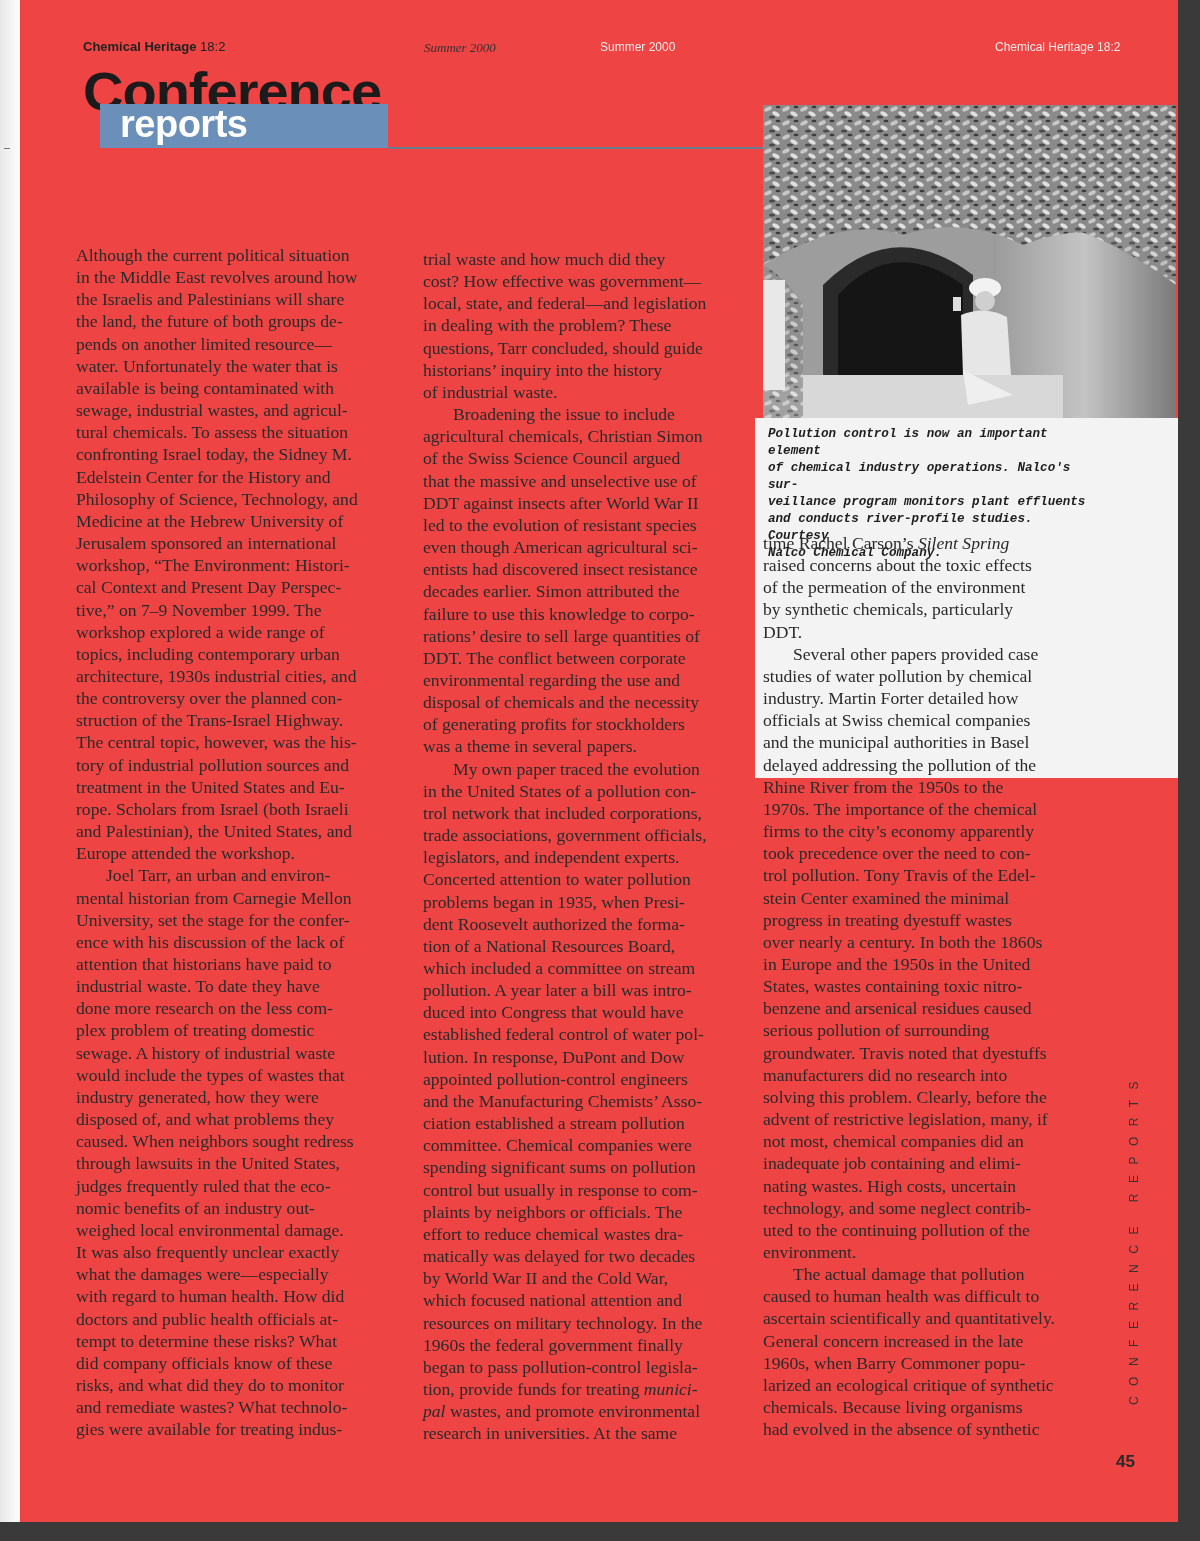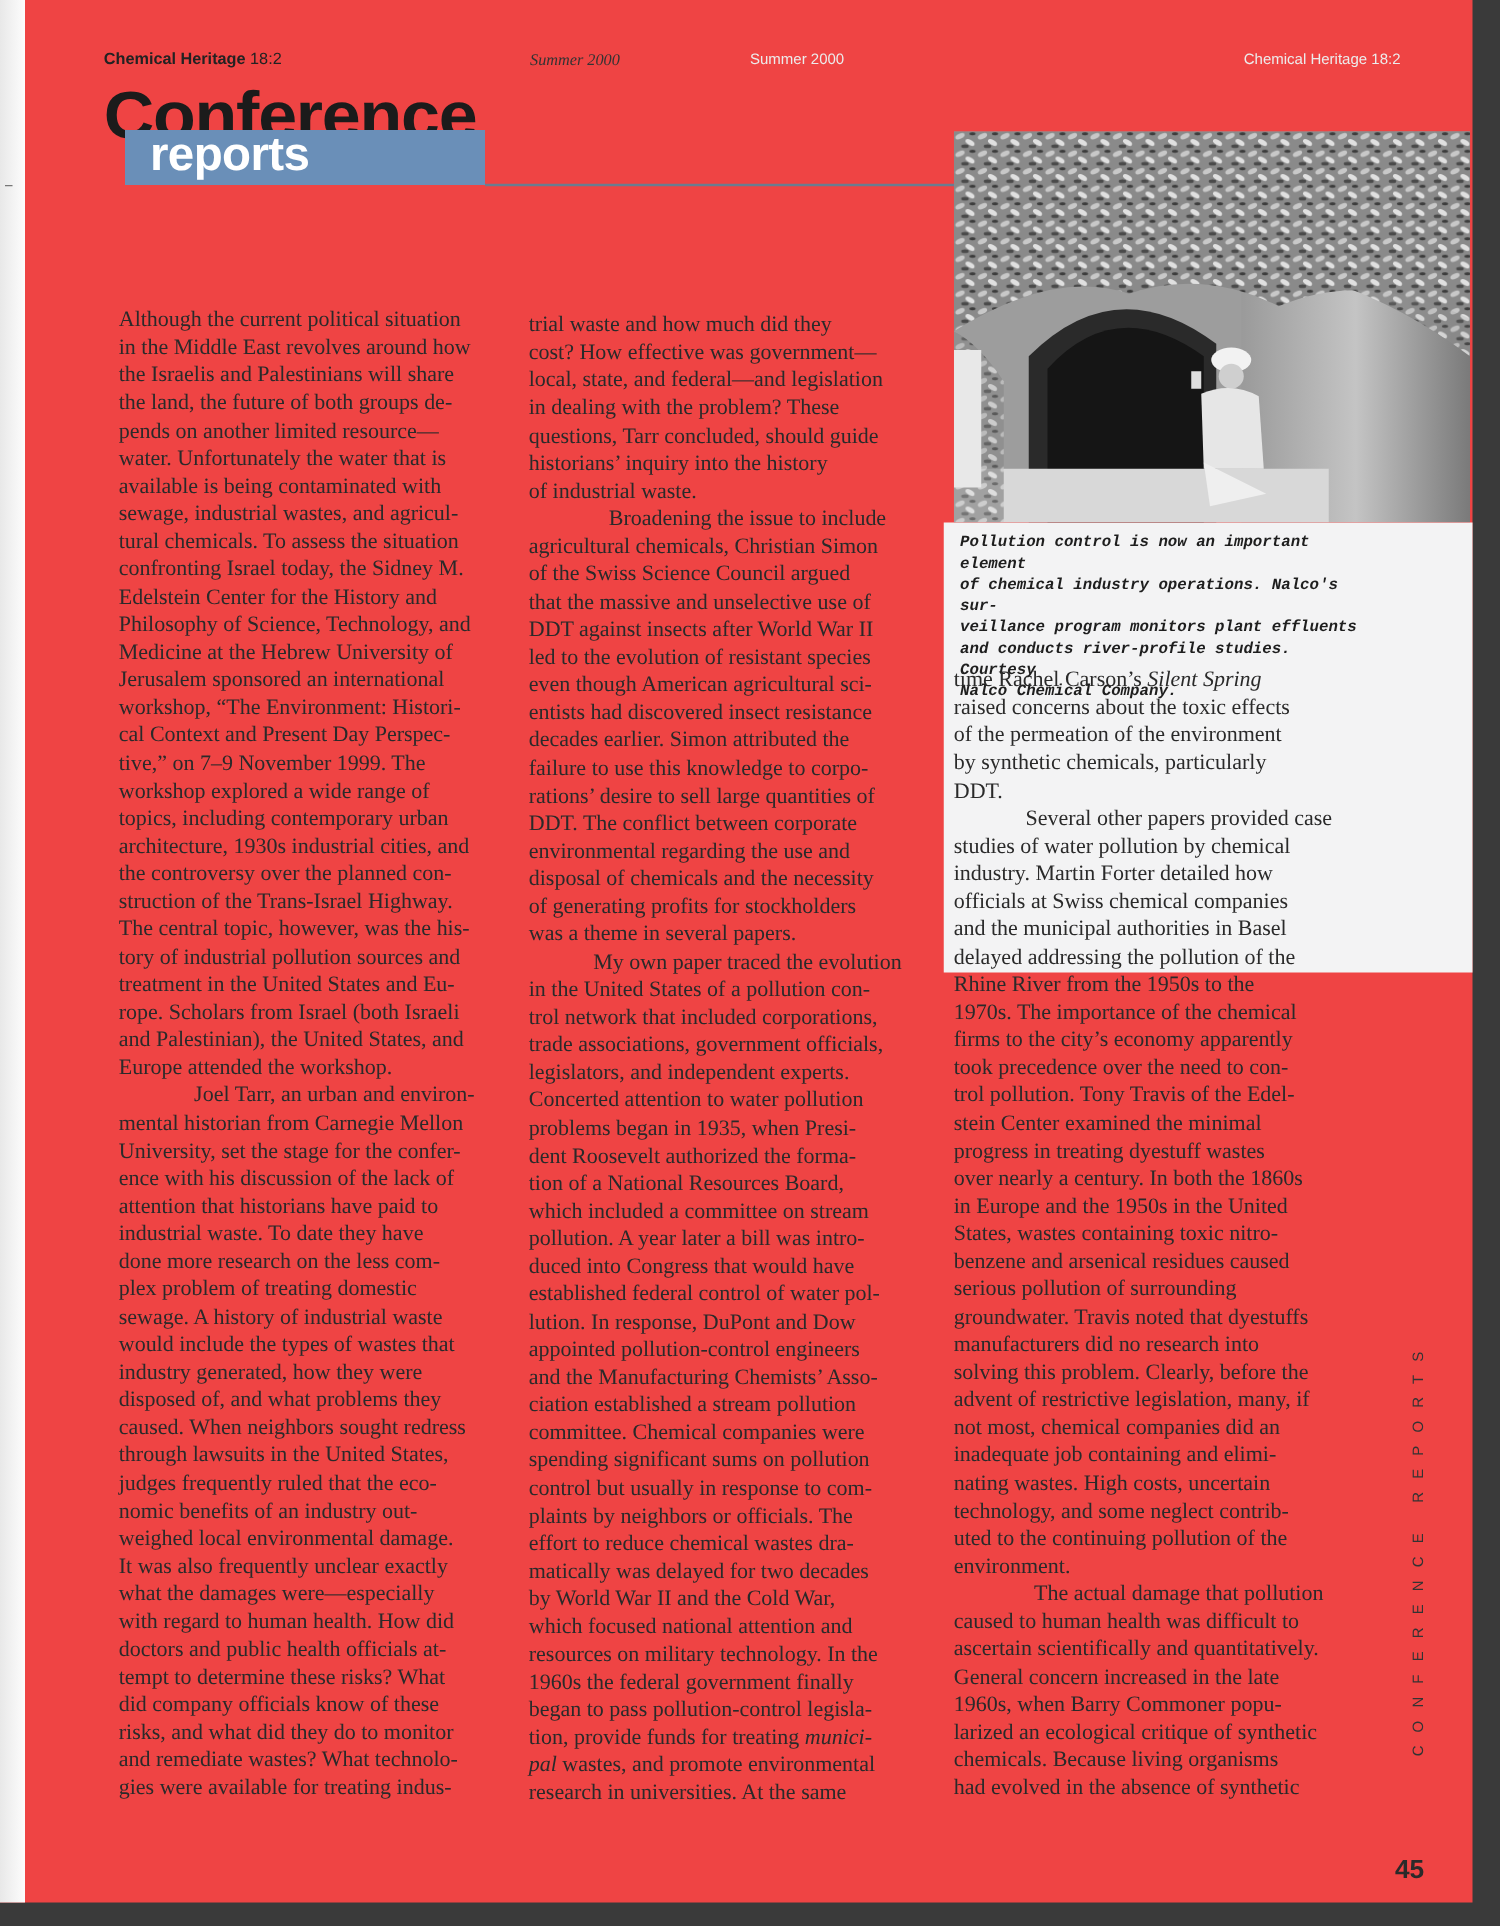--- a/index.html
+++ b/index.html
@@ -13,27 +13,27 @@
   .masthead-big { position:absolute; top:62px; left:83px; font-family:"Liberation Sans", sans-serif; font-weight:bold; font-size:56px; letter-spacing:-1px; color:#1b1b1b; line-height:60px; transform:scaleY(0.95); }
   .masthead-box { position:absolute; top:104px; left:100px; width:288px; height:44px; background:#6a8fb8; }
   .masthead-small { position:absolute; top:101px; left:120px; font-family:"Liberation Sans", sans-serif; font-weight:bold; font-size:38px; color:#ffffff; line-height:46px; letter-spacing:-0.5px; }
   .masthead-rule { position:absolute; top:147px; left:388px; width:380px; height:2px; background:#6b7c90; }
   .photo { position:absolute; top:105px; left:763px; width:413px; height:313px; overflow:hidden; }
   .caption-panel { position:absolute; top:418px; left:755px; width:423px; height:360px; background:#f3f3f4; }
   .caption { position:absolute; top:426px; left:768px; width:320px; font-family:Liberation Mono, monospace; font-style:italic; font-weight:bold; font-size:12.6px; line-height:17px; color:#1e1e1e; }
   .article-title { position:absolute; top:192px; left:83px; width:300px; font-family:"Liberation Sans", sans-serif; font-weight:bold; font-size:19px; line-height:22px; color:#1a1a1a; }
   .col { position:absolute; font-family:"Liberation Serif", serif; font-size:17.6px; line-height:22.15px; color:#2a2a2a; }
   .col p { margin:0; text-align:left; white-space:nowrap; }
-  .col .indent { padding-left:30px;text-align:center; }
-  .col1 { top:244px; left:95px; width:315px; }
+  .col .indent { padding-left:30px; }
+  .col1 { top:244px; left:76px; width:315px; }
   .col2 { top:248px; left:423px; width:320px; }
   .col3 { top:532px; left:763px; width:330px; }
   .sidebar-label { position:absolute; left:1124px; top:1063px; width:20px; height:350px; }
   .sidebar-label span { position:absolute; left:50%; top:50%; transform:translate(-50%,-50%) rotate(-90deg); white-space:nowrap; font-family:"Liberation Sans", sans-serif; font-size:12px; letter-spacing:10.5px; color:#333; }
-  .page-number { position:absolute; top:1452px; left:1116px; font-family:"Liberation Sans", sans-serif; font-weight:bold; font-size:21px; color:#2a2a2a;margin-top:32px; }
+  .page-number { position:absolute; top:1452px; left:1116px; font-family:"Liberation Sans", sans-serif; font-weight:bold; font-size:17px; color:#2a2a2a; }
   .tick { position:absolute; left:4px; top:148px; width:6px; height:1px; background:#777; }
 </style>
 </head>
 <body>
 
 <div class="page">
   <div class="page-edge"></div>
   <div class="tick"></div>
 
   <div class="running-head">

